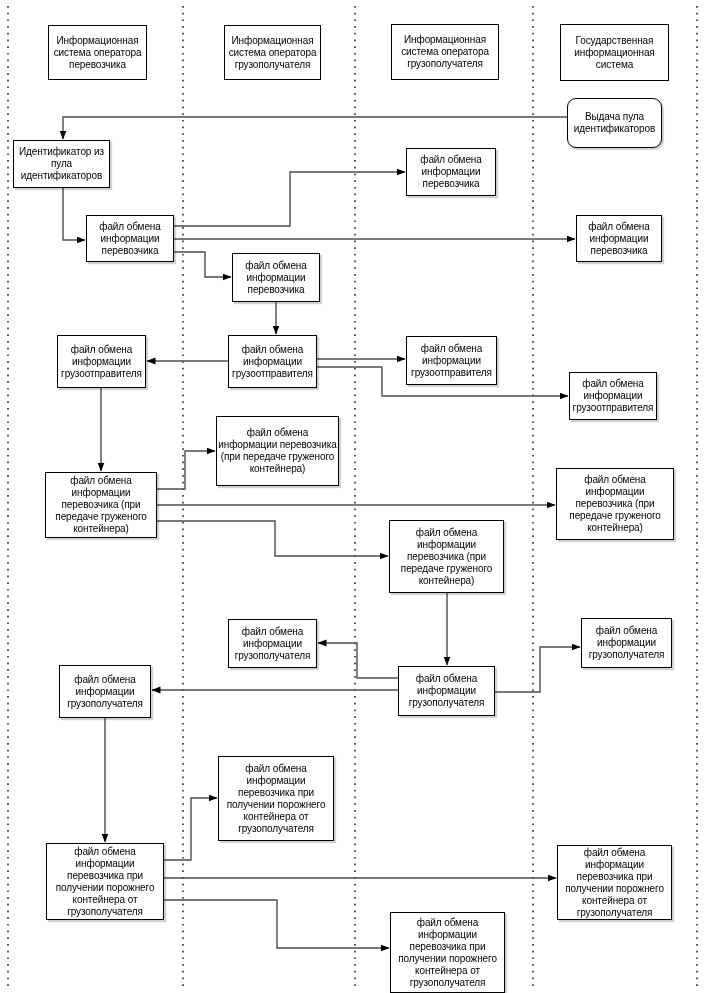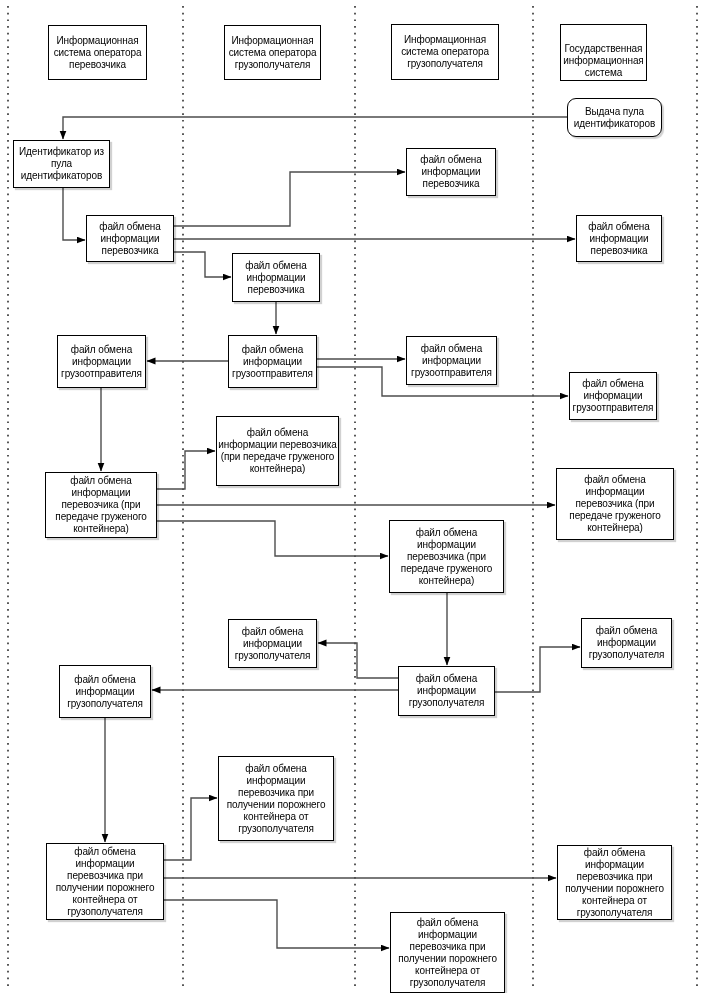--- a/index.html
+++ b/index.html
@@ -80,24 +80,24 @@
     </svg>
     <div class="node header" style="left: 48px; top: 25px; width: 99px; height: 55px;">
       <span>Информационная система оператора перевозчика</span>
     </div>
     <div class="node header" style="left: 224px; top: 25px; width: 97px; height: 55px;">
       <span>Информационная система оператора грузополучателя</span>
     </div>
     <div class="node header" style="left: 391px; top: 24px; width: 108px; height: 56px;">
       <span>Информационная система оператора грузополучателя</span>
     </div>
-    <div class="node header" style="left: 560px; top: 24px; width: 87px; height: 57px; align-items: flex-end;">
+    <div class="node header" style="left: 560px; top: 24px; width: 109px; height: 57px;">
       <span>Государственная информационная система</span>
     </div>
-    <div class="node rounded" style="left: 567px; top: 98px; width: 95px; height: 39px;">
+    <div class="node rounded" style="left: 567px; top: 98px; width: 95px; height: 50px;">
       <span>Выдача пула идентификаторов</span>
     </div>
     <div class="node" style="left: 13px; top: 140px; width: 97px; height: 48px; align-items: center;">
       <span>Идентификатор из пула идентификаторов</span>
     </div>
     <div class="node" style="left: 86px; top: 215px; width: 88px; height: 47px;">
       <span>файл обмена информации перевозчика</span>
     </div>
     <div class="node" style="left: 406px; top: 148px; width: 90px; height: 48px;">
       <span>файл обмена информации перевозчика</span>

